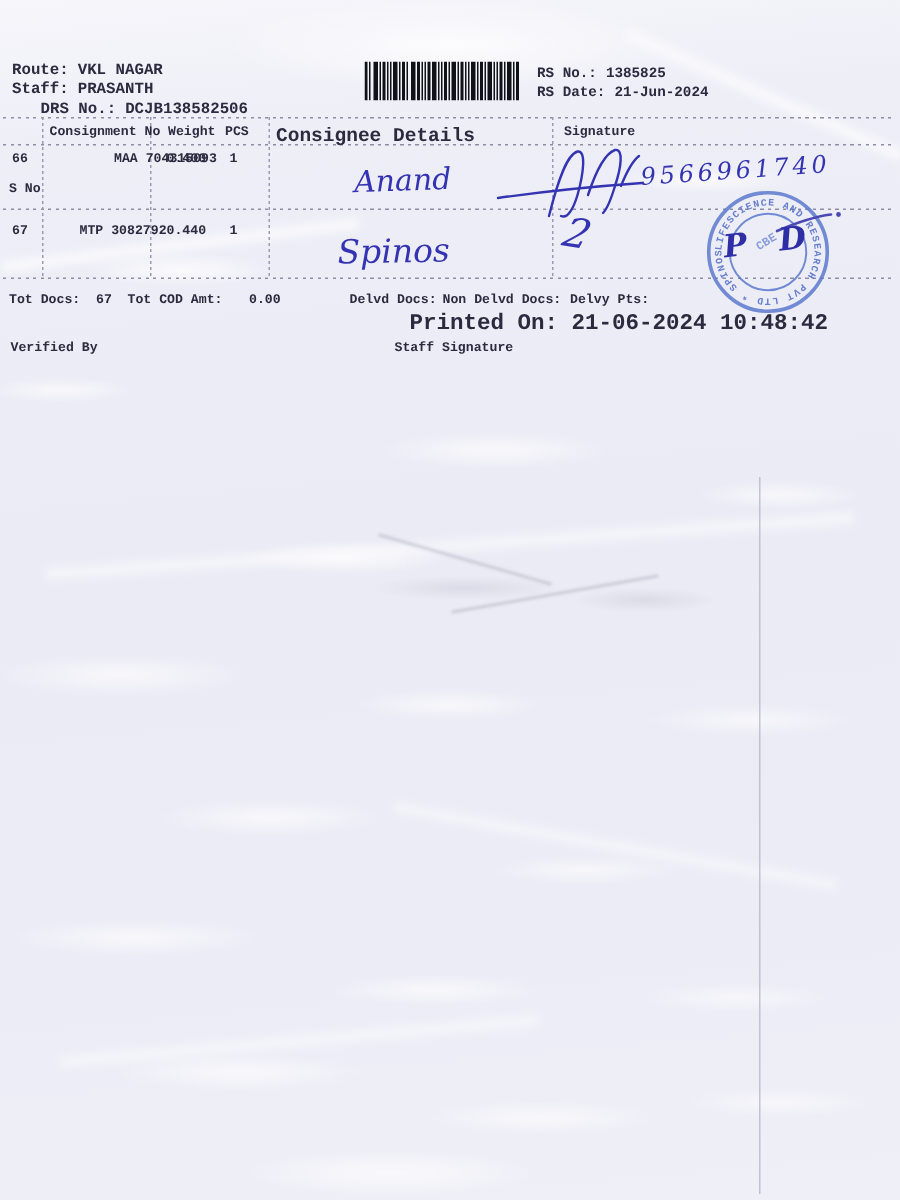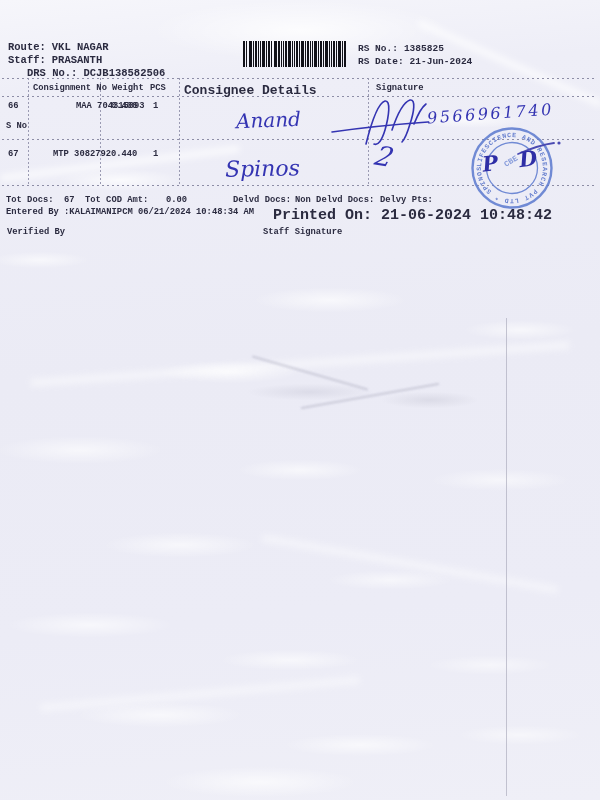--- a/index.html
+++ b/index.html
@@ -173,19 +173,18 @@
   <div class="hand" style="left:482px;top:148px;font-size:21px;font-weight:bold;color:#2e2ea6;letter-spacing:7px;transform:rotate(-7deg);">P D</div>
 
   <div class="t" style="left:6px;top:195px;font-size:8.8px;">Tot Docs:</div>
   <div class="t" style="left:64px;top:195px;font-size:8.8px;">67</div>
   <div class="t" style="left:85px;top:195px;font-size:8.8px;">Tot COD Amt:</div>
   <div class="t" style="left:166px;top:195px;font-size:8.8px;">0.00</div>
   <div class="t" style="left:233px;top:195px;font-size:8.8px;">Delvd Docs:</div>
   <div class="t" style="left:295px;top:195px;font-size:8.8px;">Non Delvd Docs:</div>
   <div class="t" style="left:380px;top:195px;font-size:8.8px;">Delvy Pts:</div>
 
-  <div class="t" style="left:6px;top:207px;font-size:8.8px;">Entered By :KALAIMANIPCM 06/21/2024 10:48:34 AM</div>
   <div class="t" style="left:273px;top:207px;font-size:15px;">Printed On: 21-06-2024 10:48:42</div>
 
   <div class="t" style="left:7px;top:227px;font-size:8.8px;text-align:center;">Verified By</div>
   <div class="t" style="left:263px;top:227px;font-size:8.8px;">Staff Signature</div>
 
 </div>
 
 </body></html>

